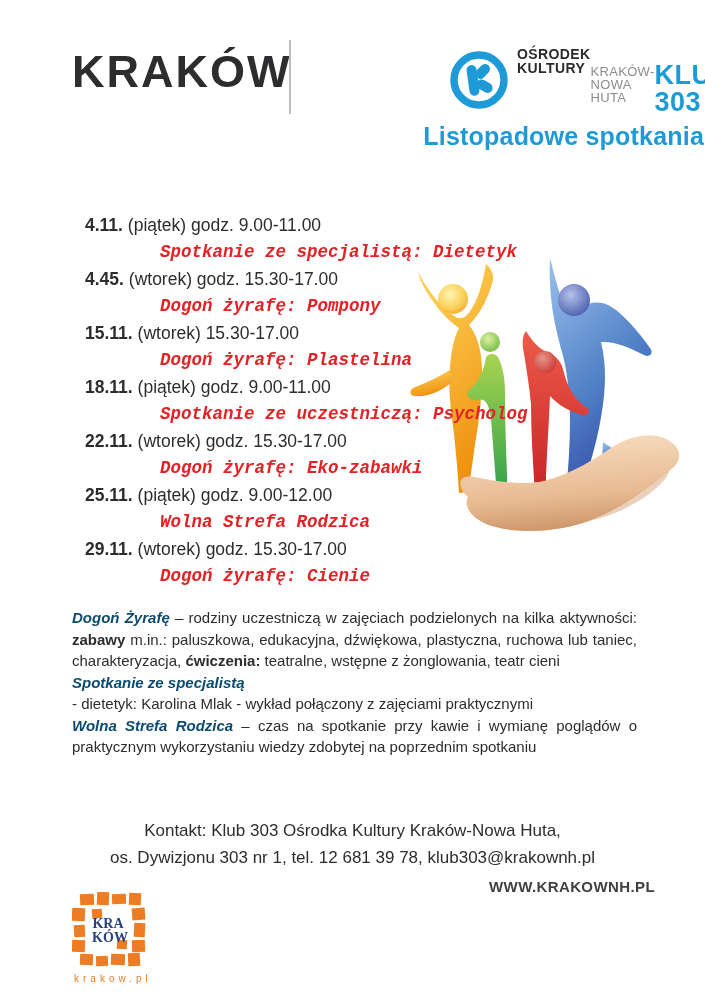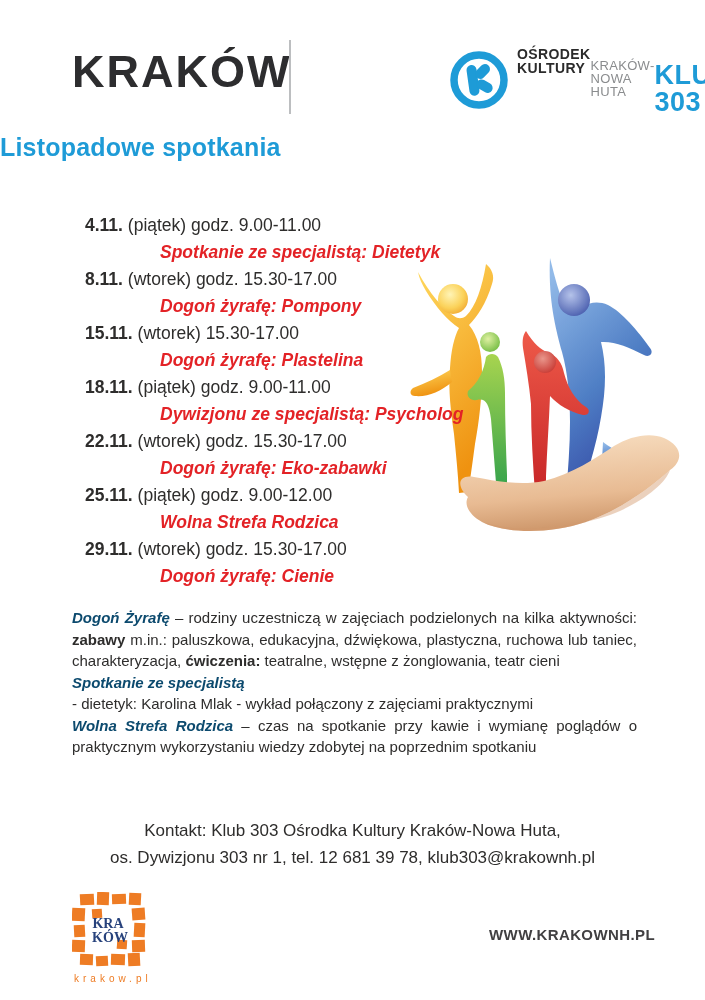--- a/index.html
+++ b/index.html
@@ -13,53 +13,53 @@
   .city-wordmark{
     position:absolute; left:72px; top:46px;
     font-size:45px; font-weight:600; letter-spacing:2px; color:#2d2d2f;
   }
   .header-divider{
     position:absolute; left:289px; top:40px; width:2px; height:74px; background:#bcbec0;
   }
   .org-logo{ position:absolute; left:450px; top:47px; display:flex; align-items:center; gap:9px; }
   .org-text{ display:flex; flex-direction:row; line-height:1; }
   .org-line1{ font-size:14px; font-weight:bold; color:#2b2b2b; letter-spacing:.4px; }
-  .org-line2{ font-size:13px; color:#8a8c8e; margin-top:12px; letter-spacing:.3px; }
+  .org-line2{ font-size:13px; color:#8a8c8e; margin-top:18px; letter-spacing:.3px; }
   .org-line3{ font-size:27px; font-weight:bold; color:#1e9bd7; margin-top:15px; letter-spacing:.5px; }
   
   .poster-title{
-    position:absolute; left:0; top:133px; width:704px; text-align:left;
+    position:absolute; left:0; top:122px; width:704px; text-align:right;
     color:#1e9bd7; font-size:25px; font-weight:bold; line-height:28px; letter-spacing:.2px;
   }
   
   .schedule{ position:absolute; left:85px; top:212px; width:410px; }
   .date-line{ font-size:17.5px; line-height:27px; white-space:nowrap; color:#2e2d2c; }
   .date-line .date{ font-weight:bold; }
   .event-line{
     padding-left:75px; font-size:17.5px; line-height:27px; white-space:nowrap;
-    font-weight:bold; font-style:italic; color:#e32226;
+    font-weight:bold; font-style:italic; color:#e32226;font-family:Liberation Mono, monospace;
   }
   
   .illustration{ position:absolute; left:398px; top:250px; width:297px; height:318px; }
   
   .descriptions{
     position:absolute; left:72px; top:607px; width:565px;
     font-size:15px; line-height:21.5px; text-align:justify; color:#2e2d2c;
   }
   .lead-red{ color:#0c4a6e; font-weight:bold; font-style:italic; }
   .b{ font-weight:bold; }
   
   .contact{
     position:absolute; left:0; top:817px; width:705px; text-align:center;
     font-size:17px; line-height:27px; color:#2e2d2c;
   }
   
   .krakow-logo{ position:absolute; left:72px; top:892px; }
   .website{
-    position:absolute; right:50px; top:926px;
+    position:absolute; right:50px; top:878px;
     font-size:15px; font-weight:bold; color:#414042; letter-spacing:.4px;
   }
 </style>
 </head>
 <body>
 
 <div class="poster">
 
   <div class="city-wordmark">KRAKÓW</div>
   <div class="header-divider"></div>
@@ -158,30 +158,30 @@
       </g>
     </svg>
   </div>
 
   <div class="schedule">
     <div>
       <div class="date-line"><span class="date">4.11.</span><span> (piątek) godz. 9.00-11.00</span></div>
       <div class="event-line">Spotkanie ze specjalistą: Dietetyk</div>
     </div>
     <div>
-      <div class="date-line"><span class="date">8.11.</span><span> (wtorek) godz. 15.30-17.00</span></div>
+      <div class="date-line"><span class="date">4.45.</span><span> (wtorek) godz. 15.30-17.00</span></div>
       <div class="event-line">Dogoń żyrafę: Pompony</div>
     </div>
     <div>
       <div class="date-line"><span class="date">15.11.</span><span> (wtorek) 15.30-17.00</span></div>
       <div class="event-line">Dogoń żyrafę: Plastelina</div>
     </div>
     <div>
       <div class="date-line"><span class="date">18.11.</span><span> (piątek) godz. 9.00-11.00</span></div>
-      <div class="event-line">Dywizjonu ze specjalistą: Psycholog</div>
+      <div class="event-line">Spotkanie ze uczestniczą: Psycholog</div>
     </div>
     <div>
       <div class="date-line"><span class="date">22.11.</span><span> (wtorek) godz. 15.30-17.00</span></div>
       <div class="event-line">Dogoń żyrafę: Eko-zabawki</div>
     </div>
     <div>
       <div class="date-line"><span class="date">25.11.</span><span> (piątek) godz. 9.00-12.00</span></div>
       <div class="event-line">Wolna Strefa Rodzica</div>
     </div>
     <div>

